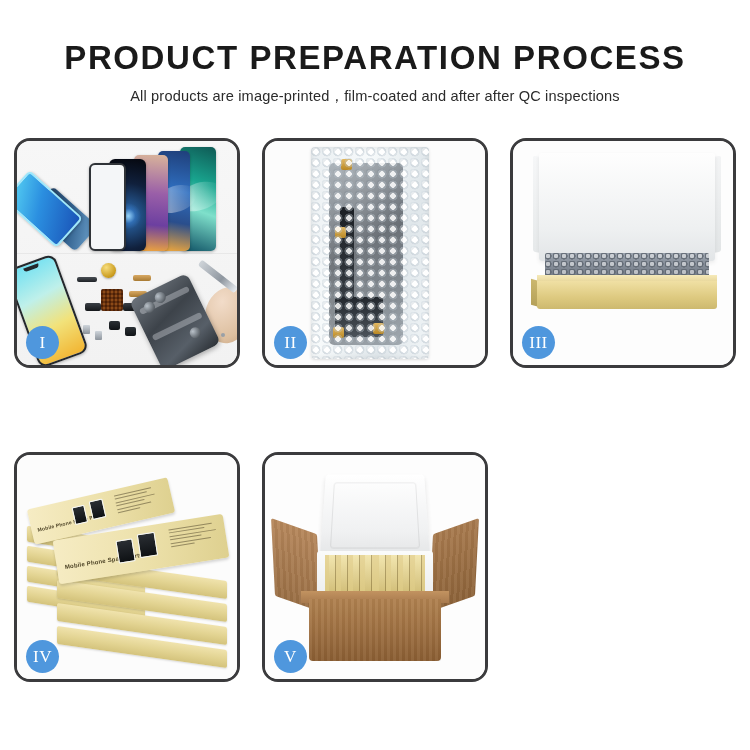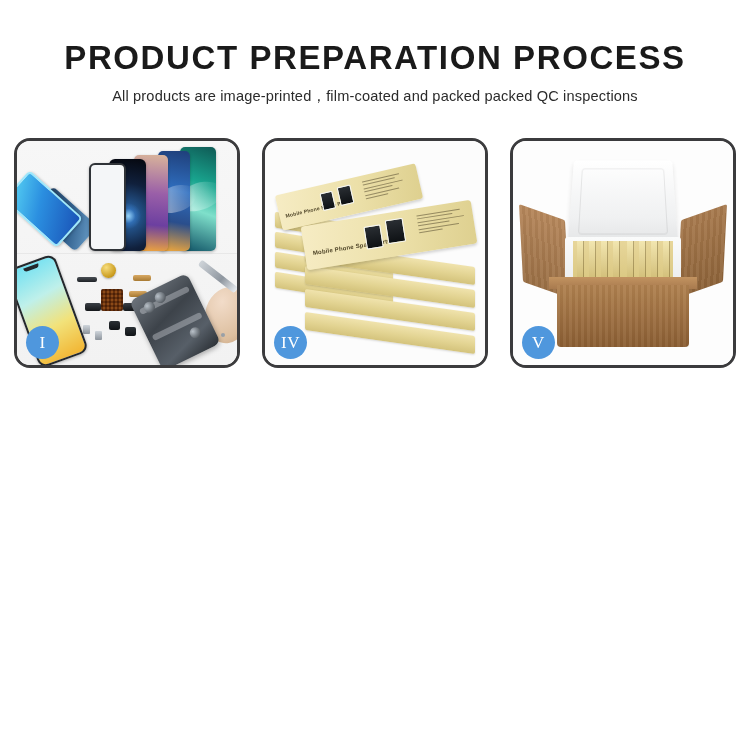--- a/index.html
+++ b/index.html
@@ -430,21 +430,21 @@
     position:absolute; background: rgba(140,100,56,.55); border-radius:1px;
   }
 </style>
 </head>
 <body>
 
 <div class="page">
 
   <div class="header">
     <div class="title">PRODUCT PREPARATION PROCESS</div>
-    <div class="subtitle">All products are image-printed，film-coated and packed packed QC inspections</div>
+    <div class="subtitle">All products are image-printed，film-coated and after after QC inspections</div>
   </div>
 
   <div class="grid">
 
     <div class="panel">
       <div class="photo p1">
         <div class="shelfline"></div>
 
         <div class="ph ph-teal">
             <div class="wave"></div>
@@ -484,21 +484,48 @@
         <div class="part cam-blk" style="left:92px; top:180px"></div>
         <div class="part tiny-sq" style="left:66px; top:184px"></div>
         <div class="part tiny-sq" style="left:78px; top:190px"></div>
         <div class="part cam-blk" style="left:108px; top:186px"></div>
         <div class="part screw" style="left:196px; top:198px"></div>
         <div class="part screw" style="left:204px; top:192px"></div>
       </div>
       <div class="badge">I</div>
     </div>
 
-
+    <div class="panel">
+      <div class="photo p2">
+        <div class="bubblebag">
+          <div class="bb-part"></div>
+          <div class="bb-inner"></div>
+          <div class="bb-inner2"></div>
+          <div class="bb-gold" style="left:30px; top:12px"></div>
+          <div class="bb-gold" style="left:24px; top:80px"></div>
+          <div class="bb-gold" style="left:22px; top:180px"></div>
+          <div class="bb-gold" style="left:62px; top:176px"></div>
+          <div class="bb-sheen"></div>
+        </div>
+      </div>
+      <div class="badge">II</div>
+    </div>
+
+    <div class="panel">
+      <div class="photo p3">
+        <div class="b3-lid-flap-l"></div>
+        <div class="b3-lid-flap-r"></div>
+        <div class="b3-lid"></div>
+        <div class="b3-wrap"></div>
+        <div class="b3-base-side"></div>
+        <div class="b3-base-top"></div>
+        <div class="b3-base-front"></div>
+      </div>
+      <div class="badge">III</div>
+    </div>
 
     <div class="panel">
       <div class="photo p4">
         <div class="stack">
 
           <div class="sbox" style="left:4px; top:62px; width:118px; height:16px; transform:skewY(9deg)"></div>
           <div class="sbox" style="left:4px; top:82px; width:118px; height:16px; transform:skewY(9deg)"></div>
           <div class="sbox" style="left:4px; top:102px; width:118px; height:16px; transform:skewY(9deg)"></div>
           <div class="sbox" style="left:4px; top:122px; width:118px; height:16px; transform:skewY(9deg)"></div>
 

